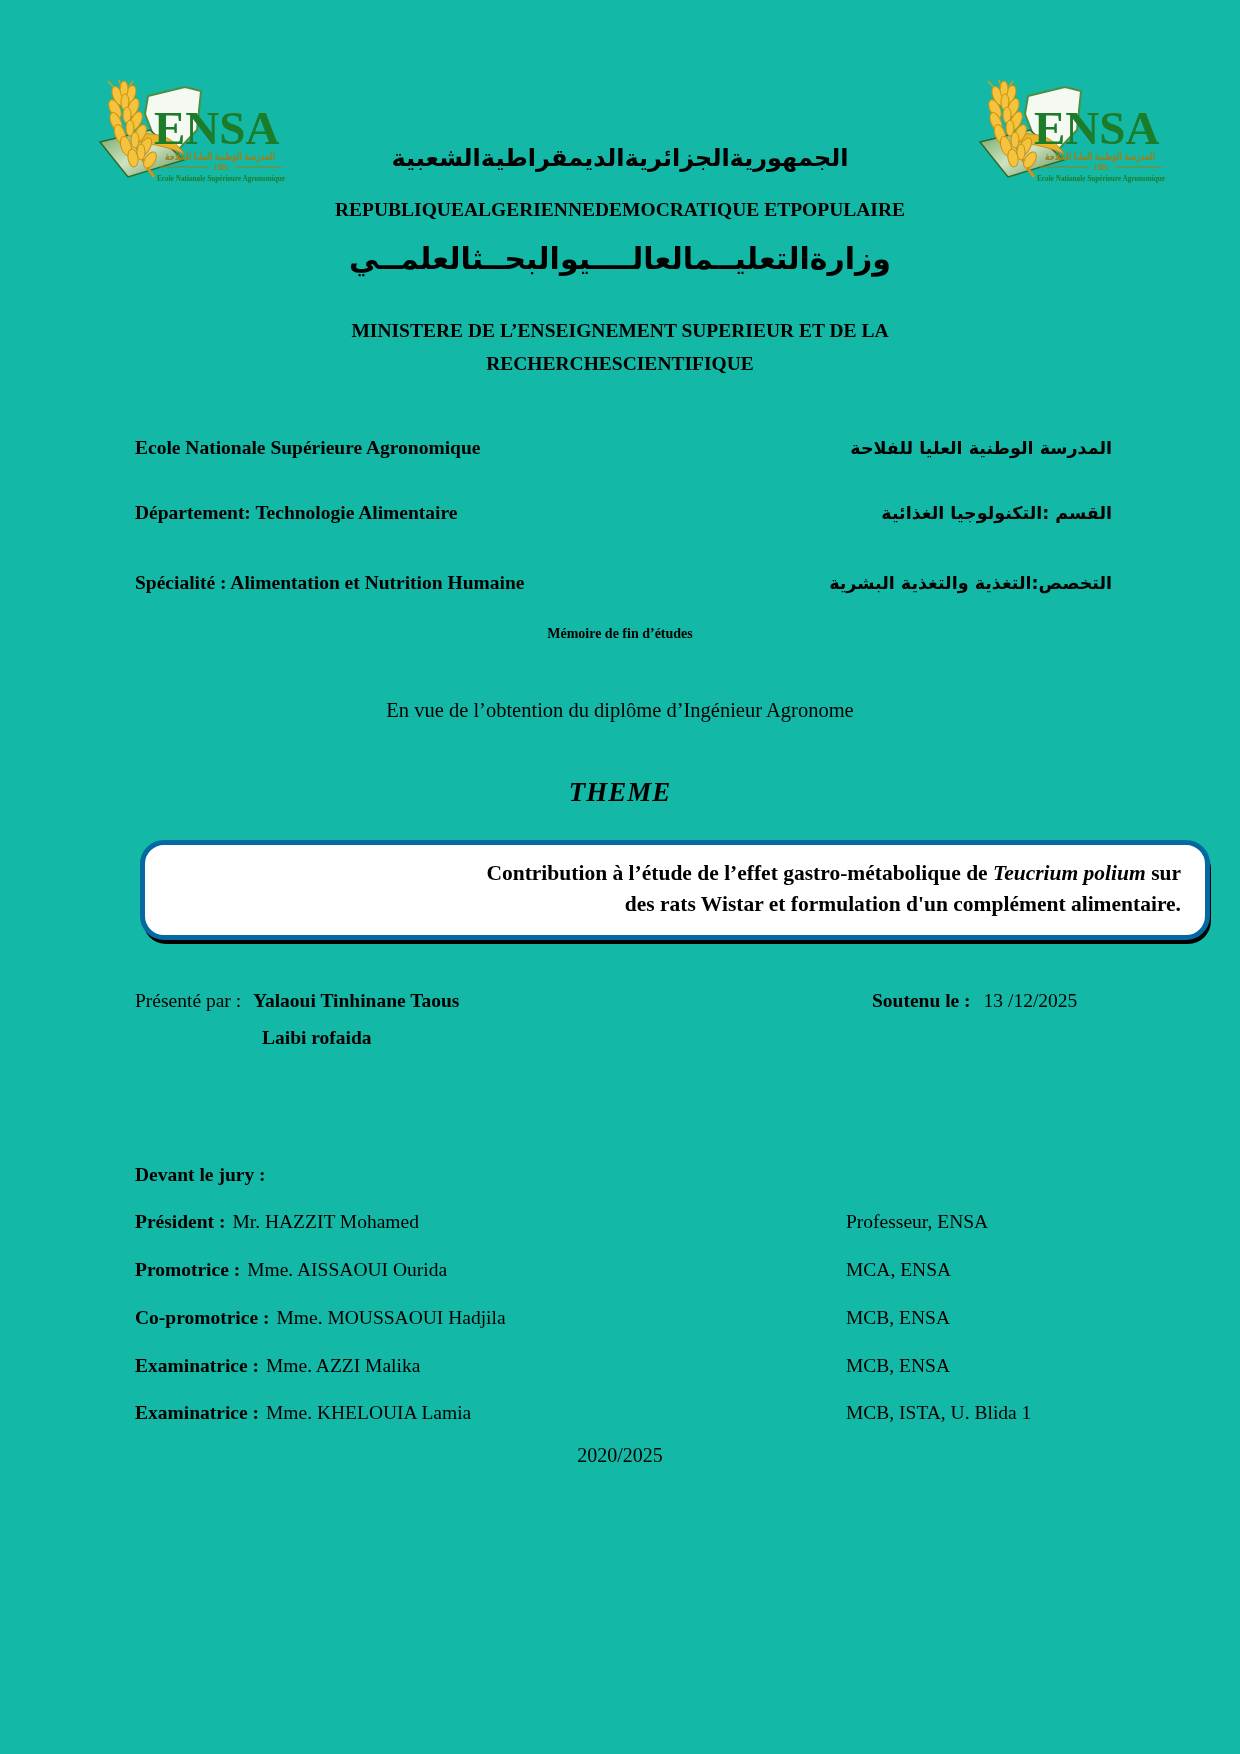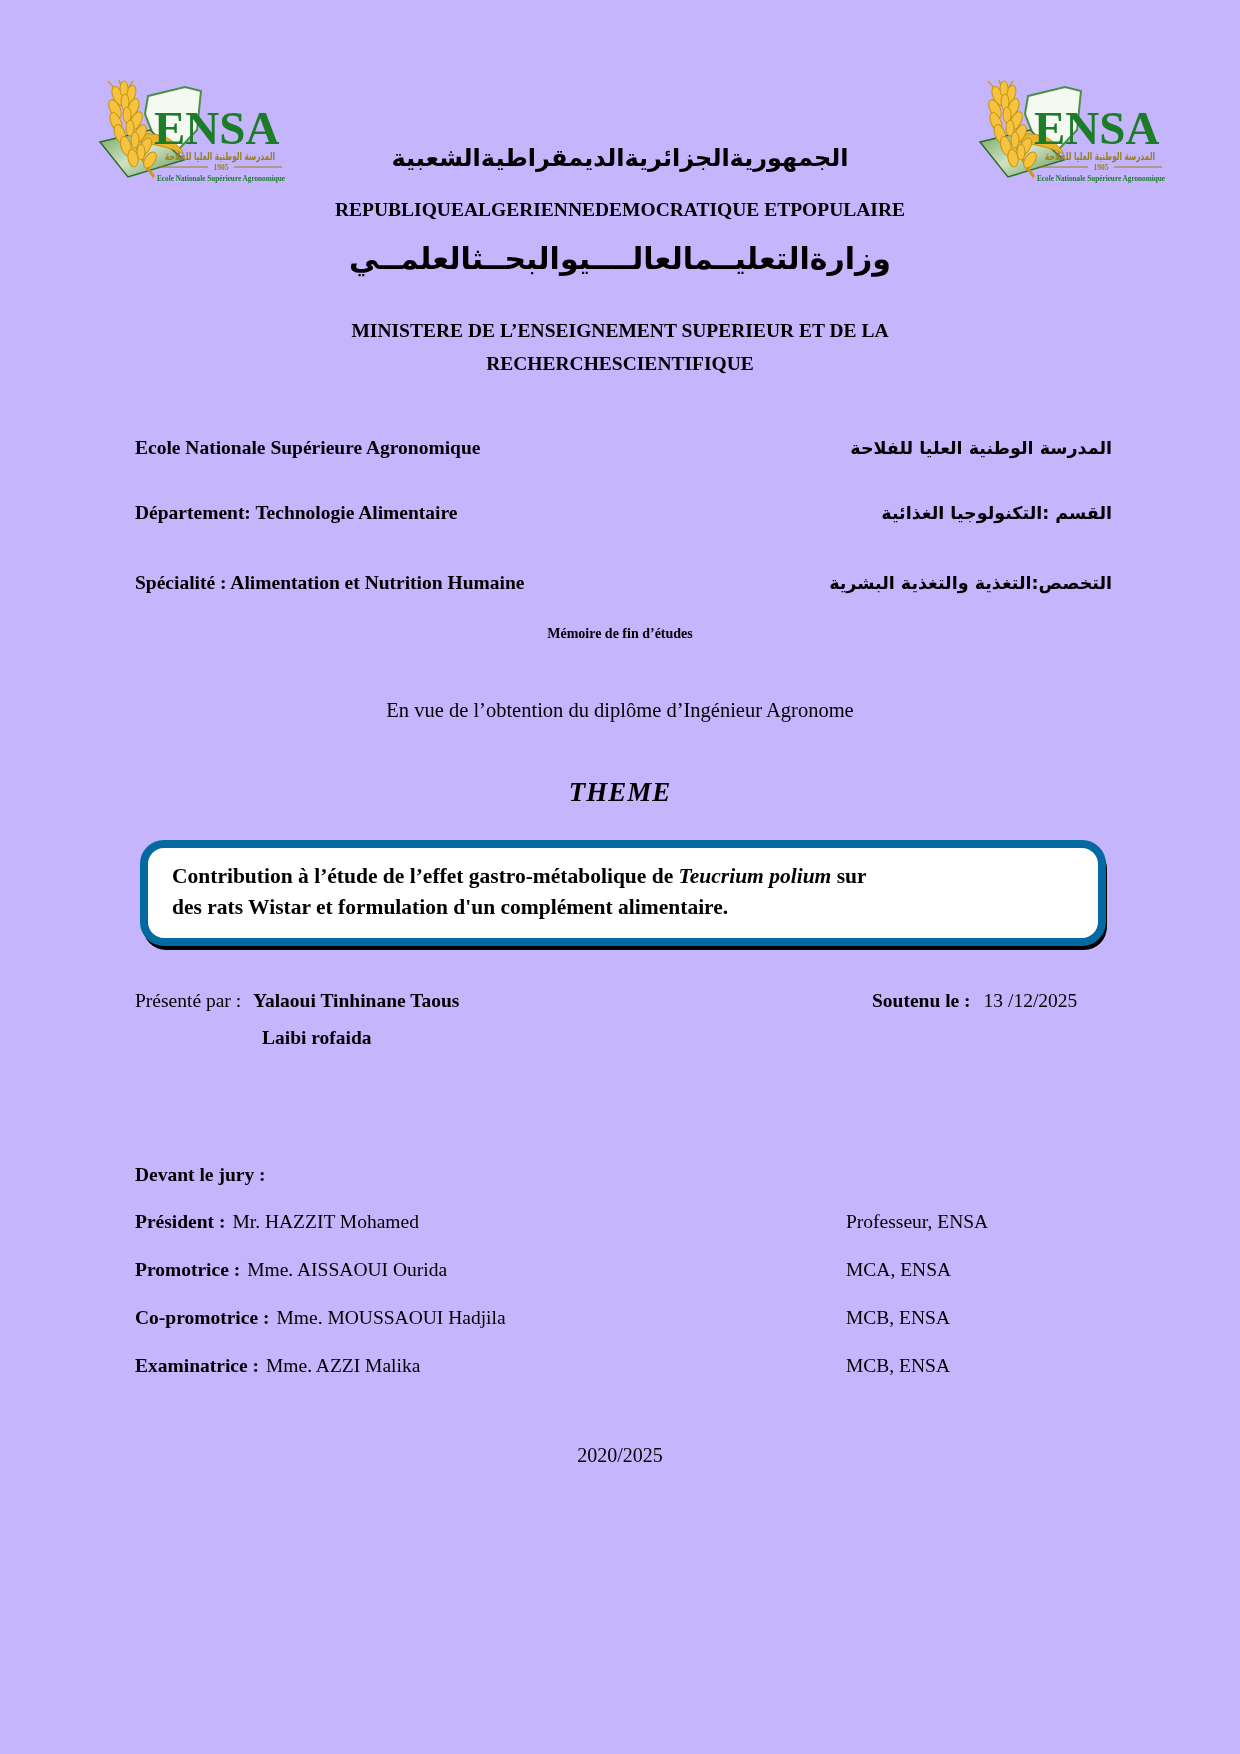--- a/index.html
+++ b/index.html
@@ -1,20 +1,20 @@
 <!DOCTYPE html>
 <html><head>
 <meta charset="utf-8">
 <style>
   html,body{margin:0;padding:0;background:#888;}
   .page{
     position:relative;
     width:1240px;height:1754px;
     margin:0 auto;
-    background:#c4b5fd;
+    background:#14b8a6;
     font-family:"Liberation Serif", serif;
     color:#000;
     overflow:hidden;
   }
   .abs{position:absolute;}
   .center{left:0;right:0;text-align:center;}
   .b{font-weight:bold;}
   .nowrap{white-space:nowrap;}
   .ar{
     font-family:"DejaVu Sans", sans-serif;
@@ -33,25 +33,25 @@
     position:absolute;left:135px;right:128px;
     display:flex;justify-content:space-between;align-items:baseline;
   }
   .school-fr{font-size:19.5px;font-weight:bold;}
   .school-ar{font-size:17.5px;}
   
   .memoire{top:626px;font-size:14px;}
   .envue{top:699px;font-size:20.5px;}
   .theme-label{top:777px;font-size:27px;font-style:italic;letter-spacing:1px;}
   .theme-box{
-    left:140px;top:840px;width:966px;box-sizing:border-box;
-    border:8px solid #0369a1;border-radius:24px;
+    left:140px;top:840px;width:1070px;box-sizing:border-box;
+    border:5px solid #0369a1;border-radius:24px;
     box-shadow:2px 5px 0 -1px #000;
     padding:13px 24px 15px 24px;
-    text-align:left;font-size:21.5px;font-weight:bold;line-height:31px;
+    text-align:right;font-size:21.5px;font-weight:bold;line-height:31px;
     background:#fff;
   }
   .presented-row{position:absolute;left:135px;right:125px;top:990px;font-size:19.5px;}
   .soutenu{position:absolute;left:737px;top:0;white-space:nowrap;}
   .author2{left:262px;top:1027px;font-size:19.5px;}
   
   .jury-heading{left:135px;top:1164px;font-size:19.5px;}
   .jury-row{position:absolute;left:135px;right:125px;font-size:19.5px;font-family:Liberation Serif, serif;}
   .jury-title{position:absolute;left:711px;top:0;white-space:nowrap;}
   .year{top:1444px;font-size:20px;}
@@ -207,16 +207,20 @@
     <span class="jury-title">MCA, ENSA</span>
   </div>
   <div class="jury-row" style="top:1307px;">
     <span class="b label-gap">Co-promotrice :</span><span>Mme. MOUSSAOUI Hadjila</span>
     <span class="jury-title">MCB, ENSA</span>
   </div>
   <div class="jury-row" style="top:1355px;">
     <span class="b label-gap">Examinatrice :</span><span>Mme. AZZI Malika</span>
     <span class="jury-title">MCB, ENSA</span>
   </div>
+  <div class="jury-row" style="top:1402px;">
+    <span class="b label-gap">Examinatrice :</span><span>Mme. KHELOUIA Lamia</span>
+    <span class="jury-title">MCB, ISTA, U. Blida 1</span>
+  </div>
 
   <div class="abs center year">2020/2025</div>
 
 </div>
 
 </body></html>

